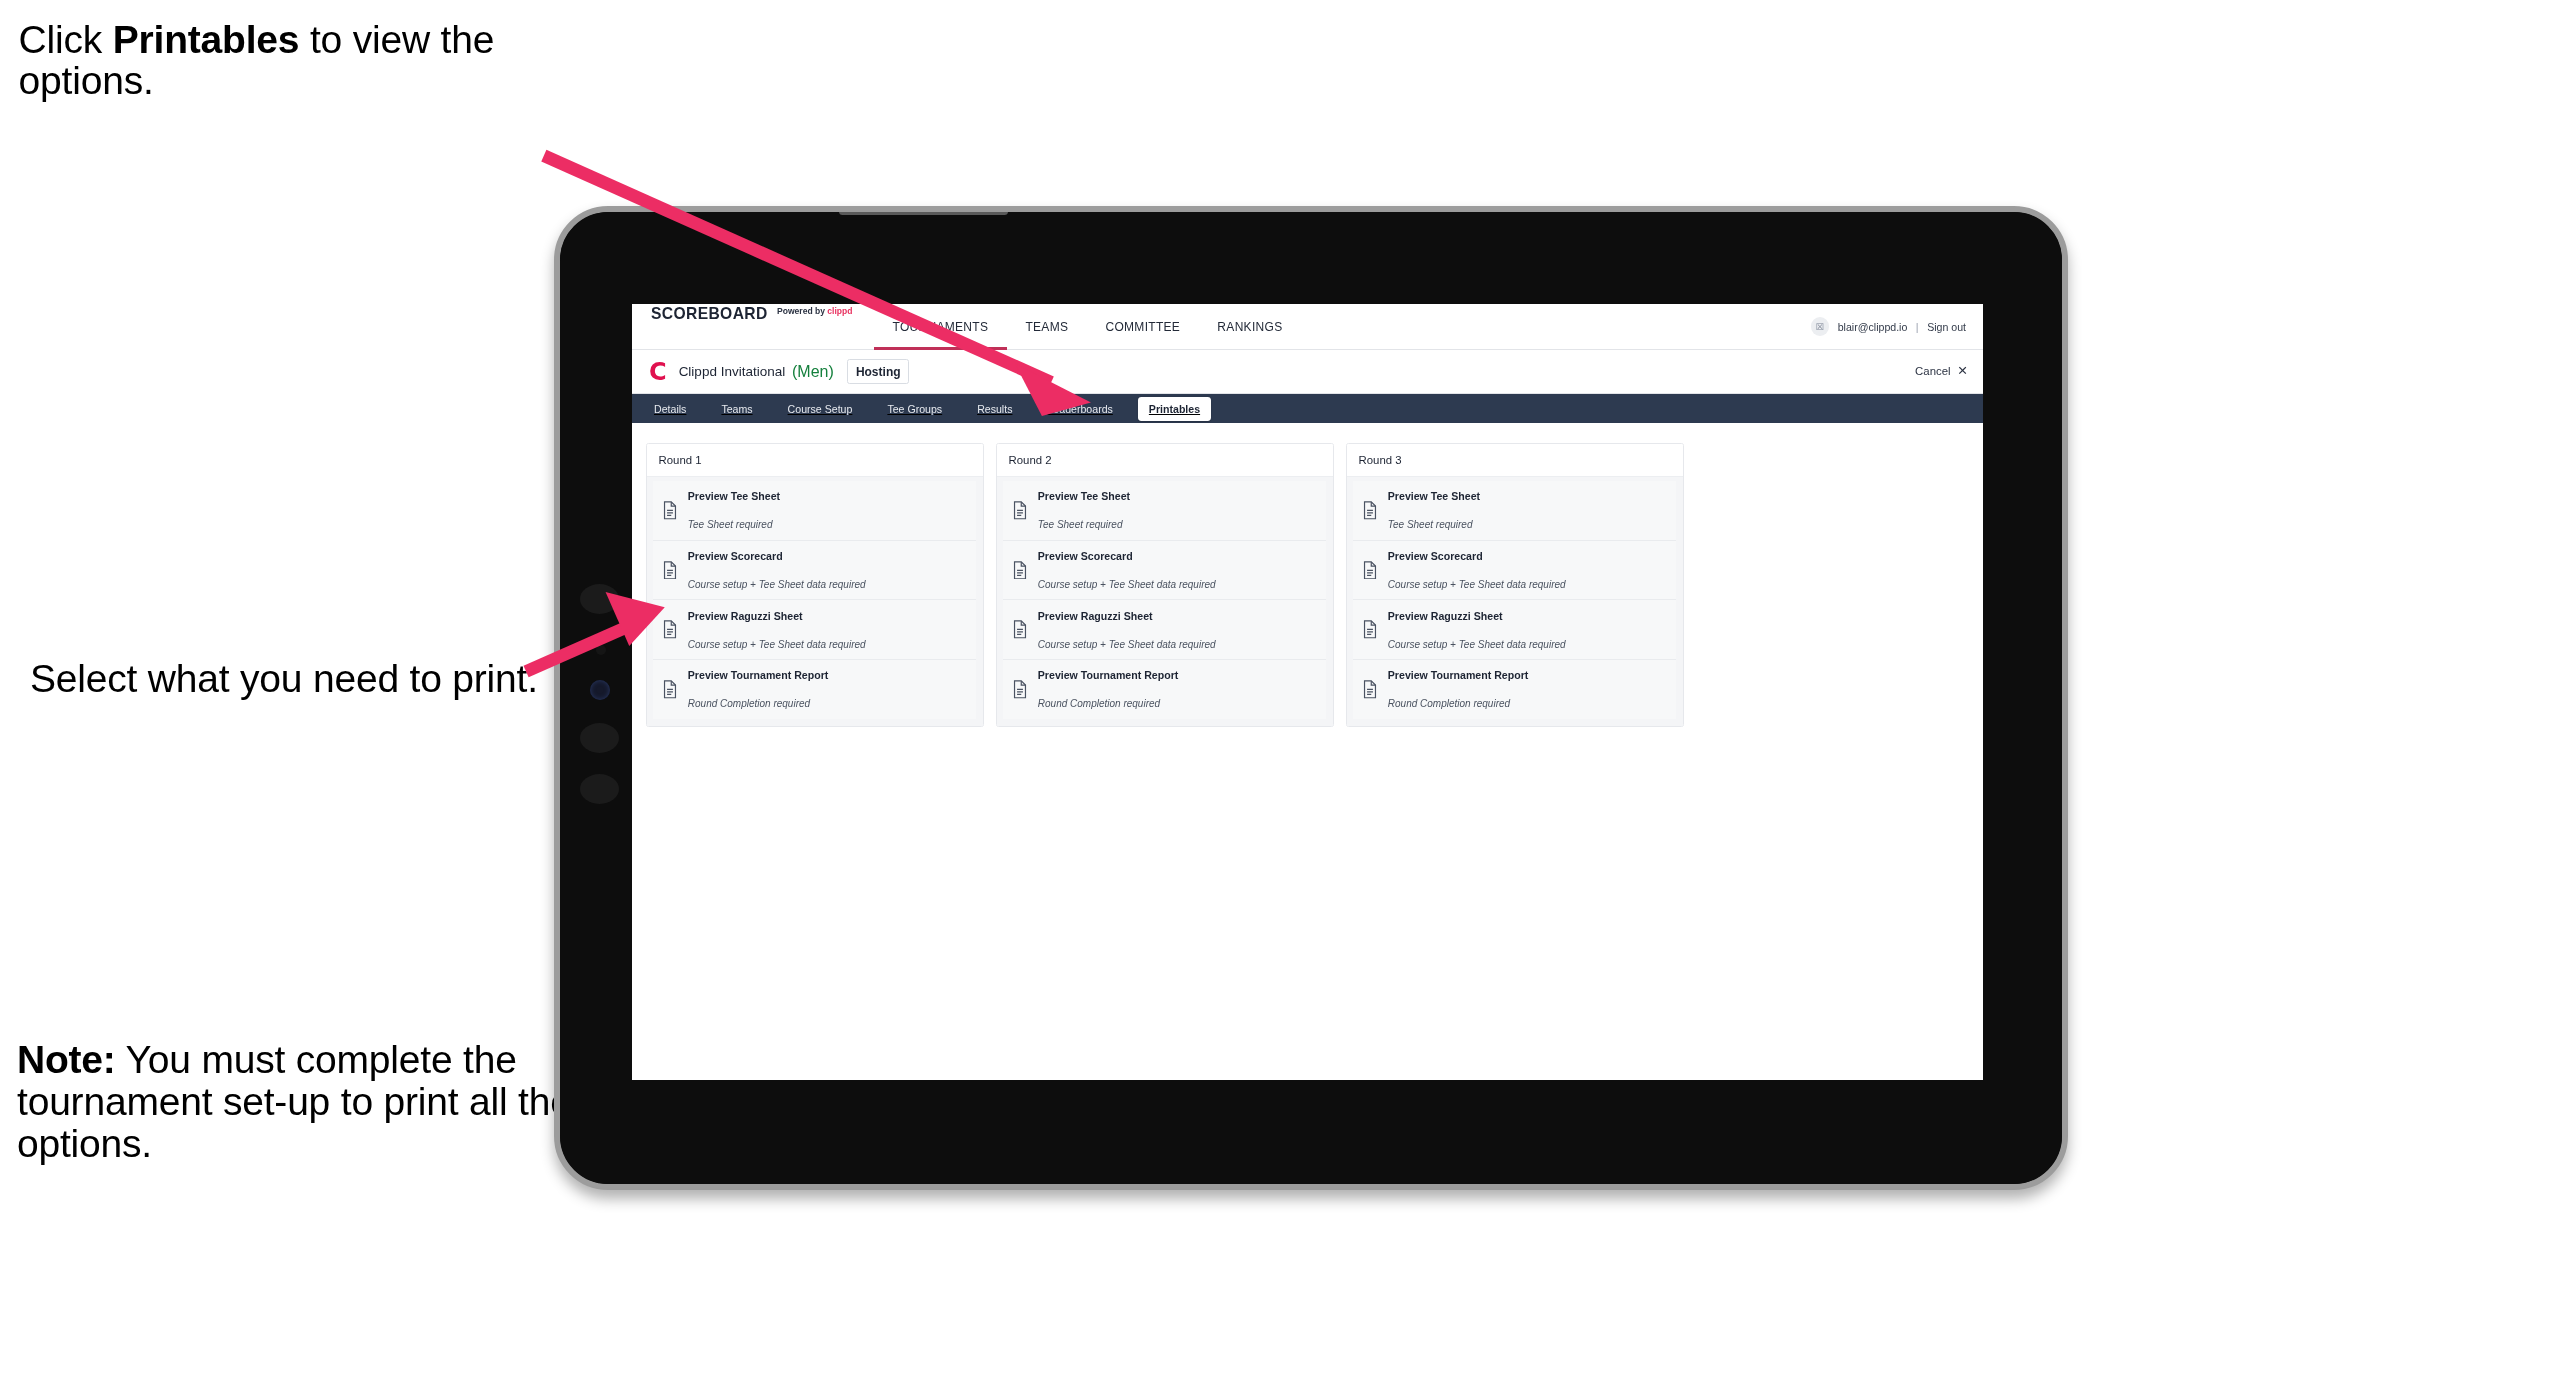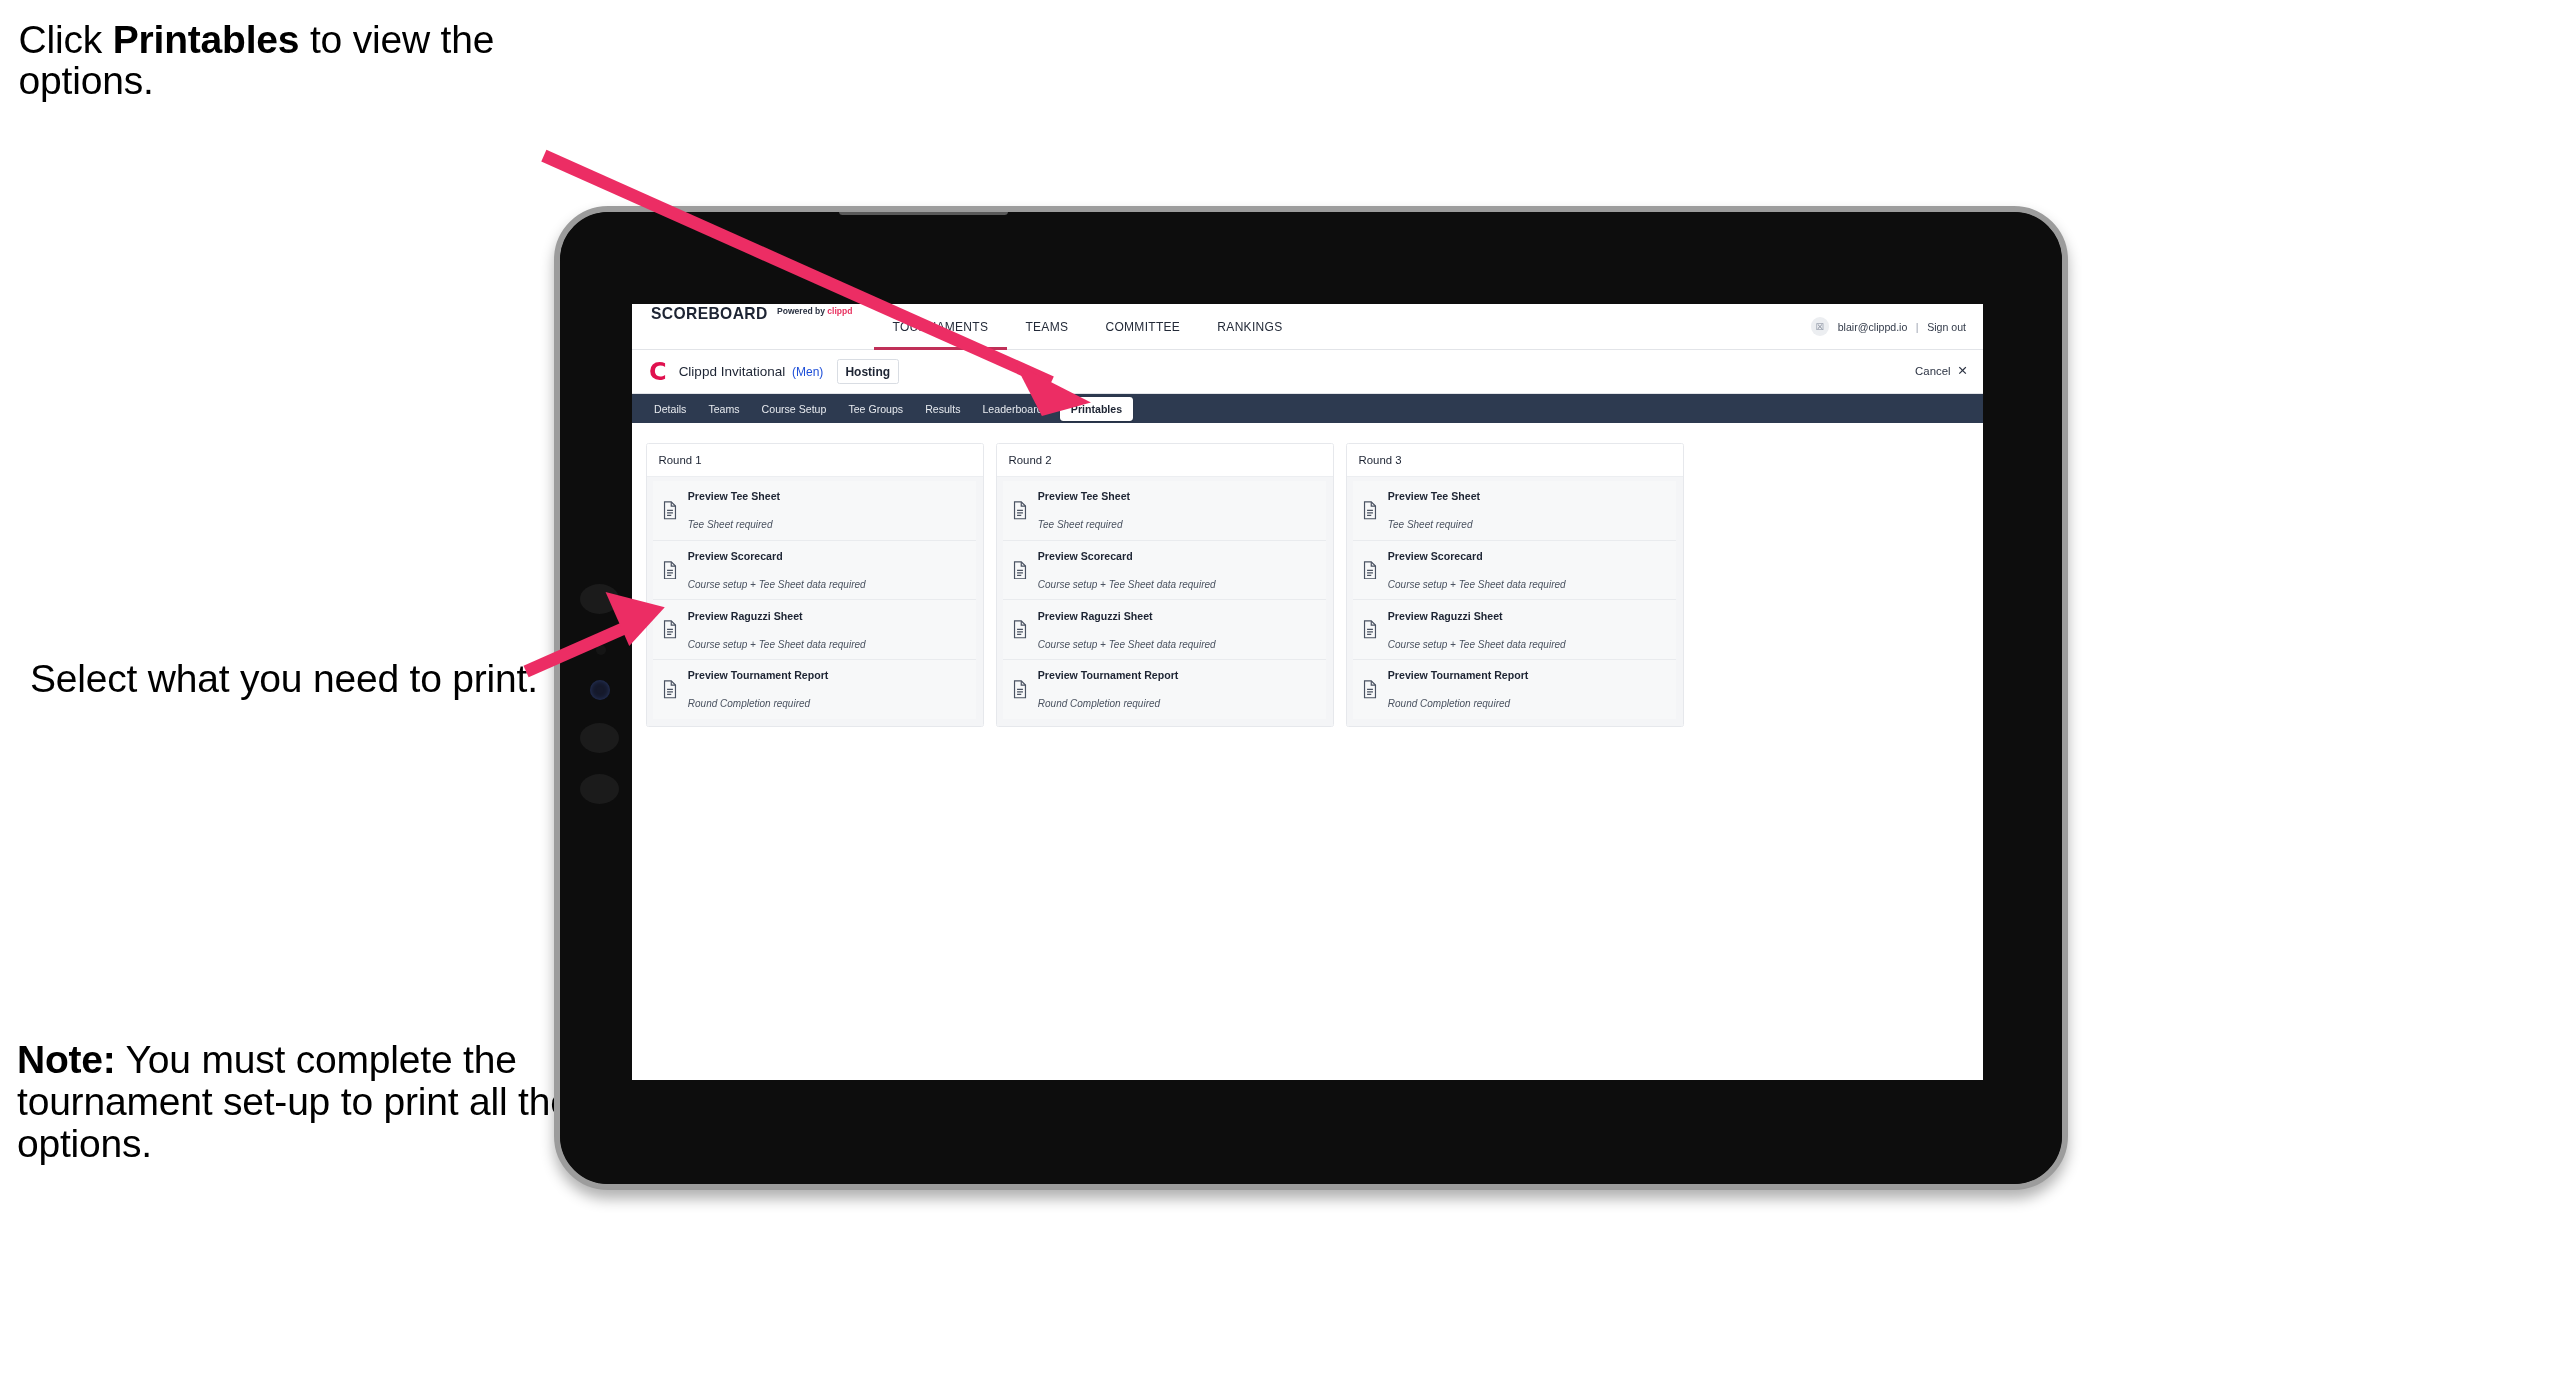--- a/index.html
+++ b/index.html
@@ -123,42 +123,43 @@
     height: 44px; padding: 0 15px 0 17px;
     background: #ffffff;
     border-bottom: 0.8px solid #e2e4e8;
   }
   #clippd-mark {
     font-size: 24px; font-weight: 700; color: #e0114f;
     line-height: 1; margin-right: 12px;
     font-family: "DejaVu Sans", sans-serif;
   }
   #tournament-name { font-size: 13.5px; color: #1d2433; font-weight: 400; }
-  #tournament-gender { font-size: 12px; color: #1d4ed8; margin-left: 6.8px; }
+  #tournament-gender { font-size: 16px; color: #15803d; margin-left: 6.8px; }
   #hosting-badge {
     margin-left: 13.5px;
     border: 0.8px solid #d9dde3;
     border-radius: 2.5px;
     font-size: 12px; font-weight: 700; color: #1d2433;
     padding: 4.2px 7.6px;
     cursor: pointer;
   }
   #cancel-control {
     margin-left: auto; display: flex; align-items: center; gap: 6.8px;
     font-size: 11.4px; color: #2b3242; cursor: pointer;
   }
   #cancel-x { font-size: 12.7px; line-height: 1; }
 
   
   #tabstrip {
     display: flex; align-items: center;
     height: 29px;
     background: #2d3a50;
     padding: 0 12px;
-    gap: 2px;
+    gap: 15px;
+    text-decoration: underline;
   }
   .tab {
     font-size: 10.6px; color: #e7eaef;
     padding: 5px 10px; border-radius: 3.4px;
     cursor: pointer; white-space: nowrap;
   }
   .tab.active {
     background: #ffffff; color: #1d2433; font-weight: 700;
     padding: 6px 11px;
     box-shadow: 0 0.8px 1.7px rgba(0,0,0,0.18);

